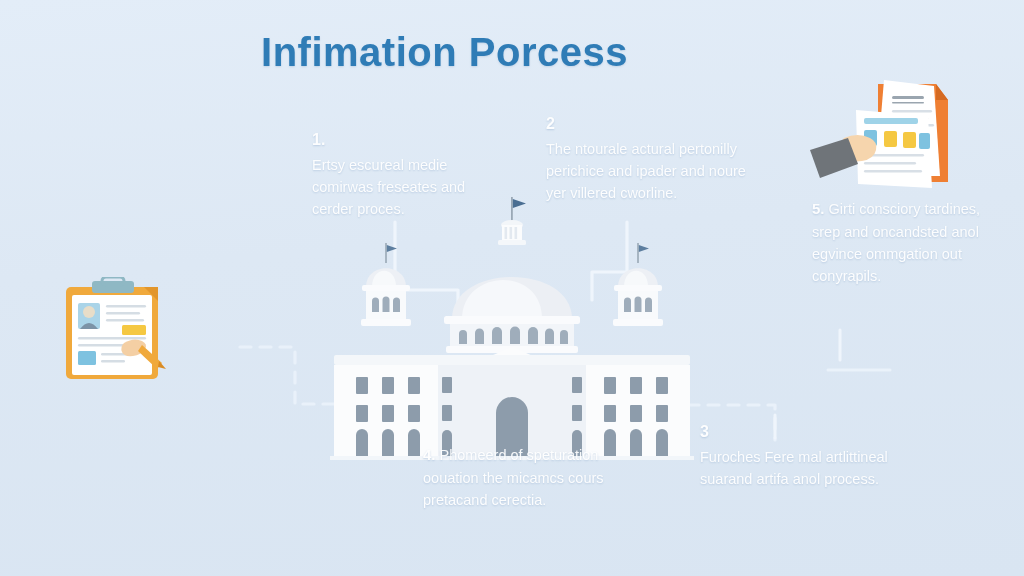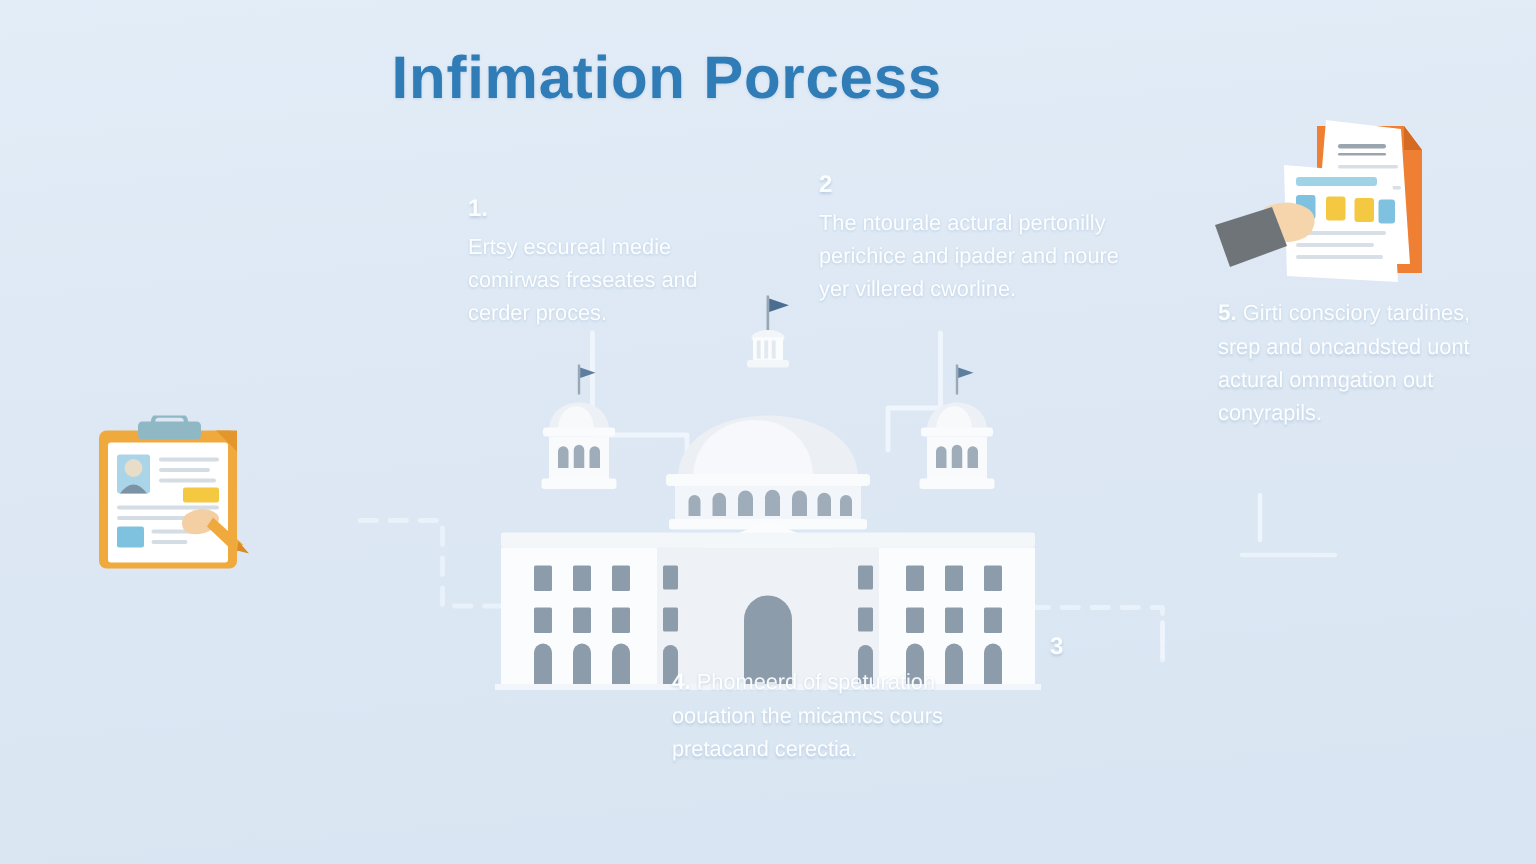--- a/index.html
+++ b/index.html
@@ -44,21 +44,21 @@
     font-weight:bold;
     font-size:16px;
     margin-bottom:2px;
   }
   .tblock .num.inline { display:inline; font-size:15px; margin:0; }
 
   #blk1 { top:128px; left:312px; width:190px; }
   #blk2 { top:112px; left:546px; width:200px; }
   #blk5 { top:198px; left:812px; width:190px; }
   #blk3 { top:398px; left:60px;  width:185px; }
-  #blk4 { top:444px; left:448px; width:200px; }
+  #blk4 { top:444px; left:423px; width:200px; }
   #blk6 { top:420px; left:700px; width:190px; }
 
   
   #connectors { position:absolute; inset:0; }
 
   
   #building {
     position:absolute;
     left:330px; top:195px;
     width:364px; height:265px;
@@ -301,26 +301,27 @@
     <span>Ertsy escureal medie comirwas freseates and cerder proces.</span>
   </div>
 
   <div class="tblock" id="blk2">
     <span class="num">2</span>
     <span>The ntourale actural pertonilly perichice and ipader and noure yer villered cworline.</span>
   </div>
 
   <div class="tblock" id="blk5">
     <span class="num inline">5.</span>
-    <span>Girti consciory tardines, srep and oncandsted uont actural ommgation out conyrapils.</span>
+    <span>Girti consciory tardines, srep and oncandsted anol egvince ommgation out conyrapils.</span>
   </div>
 
 
   <div class="tblock" id="blk4">
     <span class="num inline">4.</span>
     <span>Phomeerd of speturation oouation the micamcs cours pretacand cerectia.</span>
   </div>
 
   <div class="tblock" id="blk6">
     <span class="num">3</span>
+    <span>Furoches Fere mal artlittineal suarand artifa anol process.</span>
   </div>
 
 </div>
 
 </body></html>

